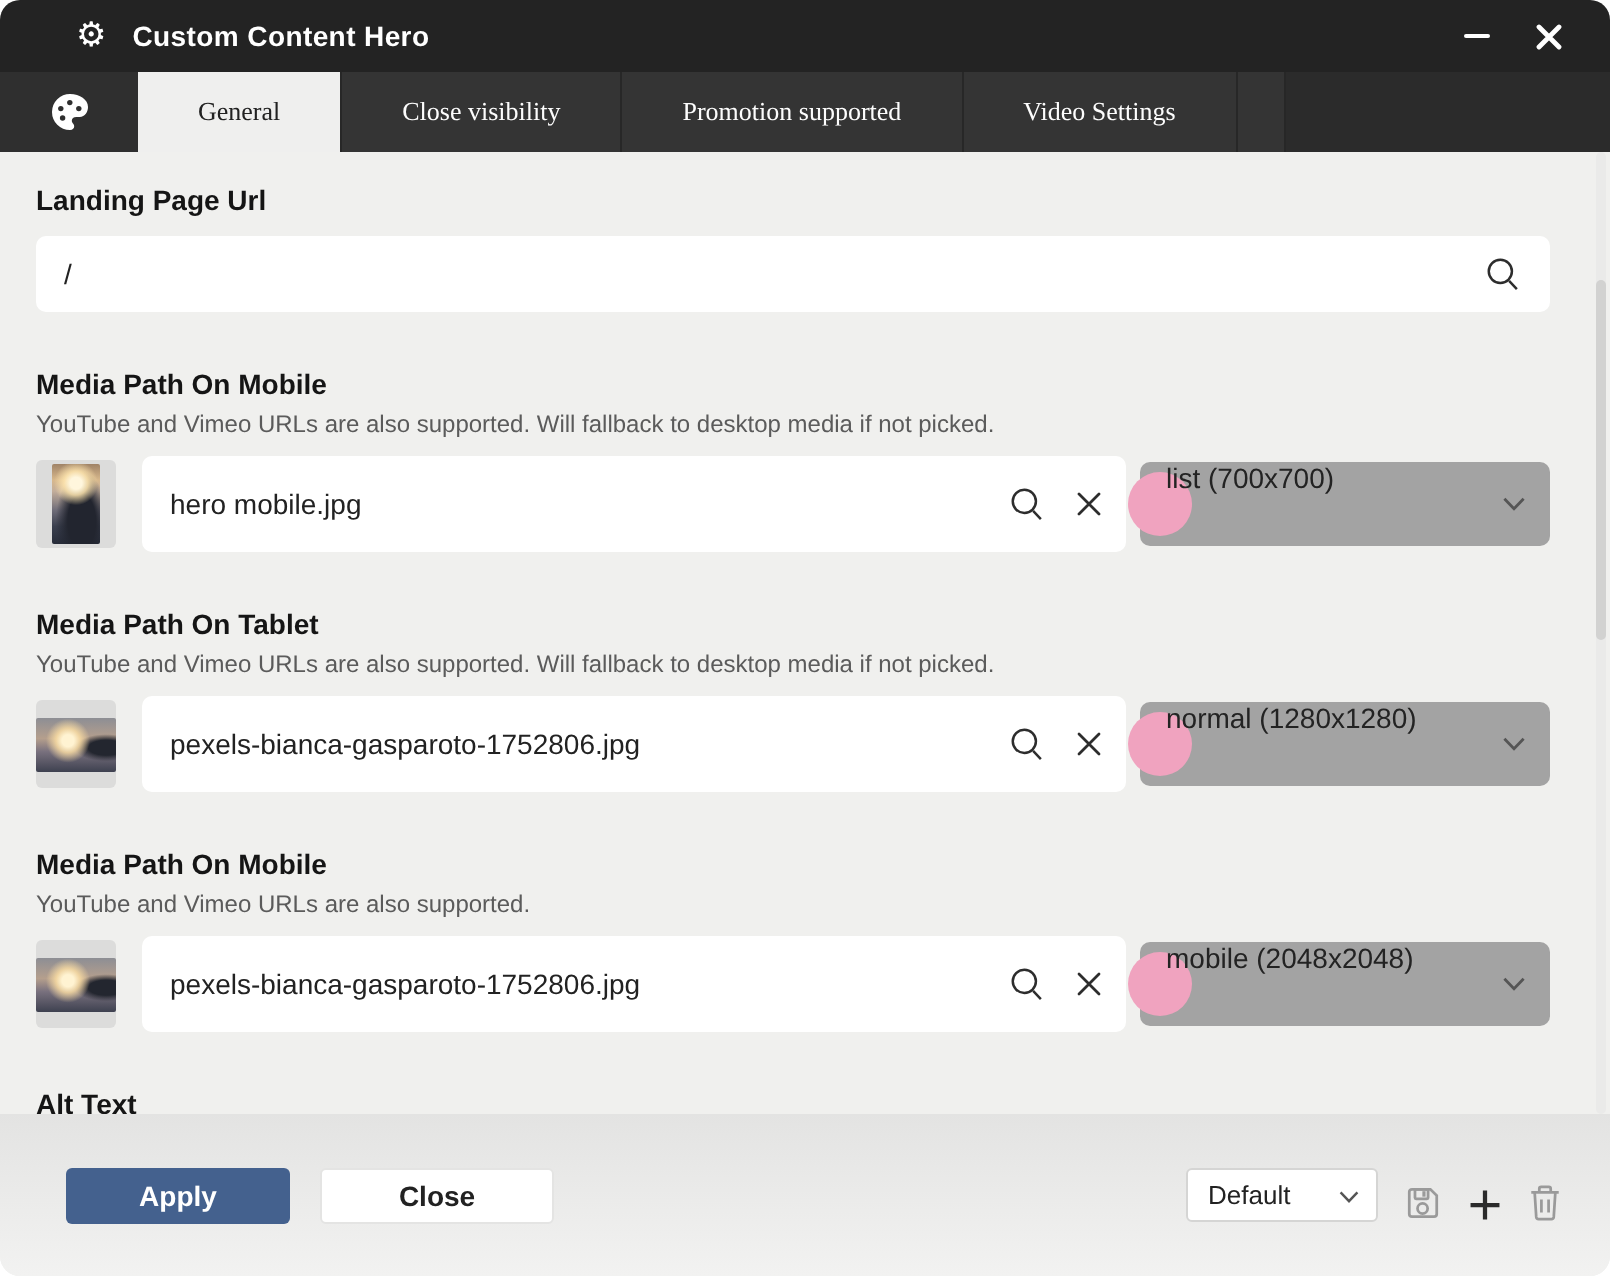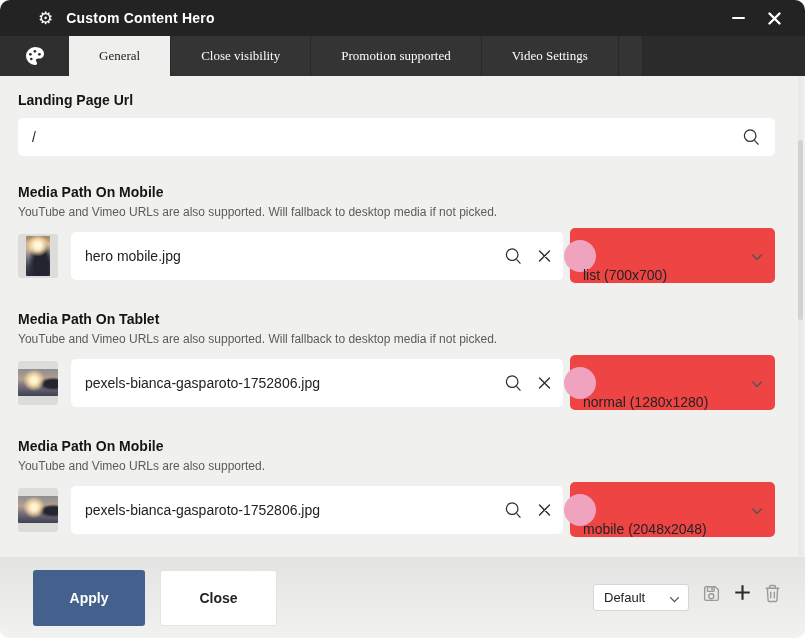--- a/index.html
+++ b/index.html
@@ -60,39 +60,39 @@
       radial-gradient(ellipse at 88% 55%, #23262f 0 9px, rgba(34,37,47,0) 16px),
       linear-gradient(180deg,#8d8e94 0%, #b59f8d 38%, #79717e 62%, #3e4150 100%);
   }
   .media-input-wrap{ position:relative; flex:1 1 auto; }
   .media-input{ height:48px; }
   .icon-abs{ position:absolute; top:50%; transform:translateY(-50%); display:flex; align-items:center; cursor:pointer; }
   .search-pos-solo{ right:14px; }
   .search-pos{ right:40px; }
   .clear-pos{ right:12px; }
   .size-select{
-    position:relative; width:205px; height:55px; background:#ef4444; border-radius:5px;
-    margin-left:7px; flex:0 0 auto; display:flex; align-items:flex-end; cursor:pointer;
+    position:relative; width:205px; height:42px; background:#a3a3a3; border-radius:5px;
+    margin-left:7px; flex:0 0 auto; display:flex; align-items:flex-start; cursor:pointer;
   }
   .pink-dot{
     position:absolute; left:-6px; top:50%; transform:translateY(-50%);
     width:32px; height:32px; border-radius:50%; background:#f0a3bf; z-index:0;
   }
   .size-select .select-text{ position:relative; z-index:1; font-size:14px; color:#232323; padding-left:13px; }
   .size-select .chev{ position:absolute; right:12px; top:50%; transform:translateY(-50%); }
   
   .footer{
     height:81px; flex:0 0 auto; background:linear-gradient(180deg,#e3e3e2 0%,#f2f2f1 100%);
     display:flex; align-items:center; padding:0 24px 0 33px;
   }
-  .btn{ height:56px; border:none; border-radius:3px; font-size:14px; font-weight:bold; cursor:pointer;
+  .btn{ height:28px; border:none; border-radius:3px; font-size:14px; font-weight:bold; cursor:pointer;
         font-family:"Liberation Sans","DejaVu Sans",sans-serif; }
   .btn-apply{ width:112px; background:#44618e; color:#ffffff; }
   .btn-close{ width:117px; background:#ffffff; color:#222222; margin-left:15px; border:1px solid #e4e4e3; }
-  .footer-right{ margin-left:auto; display:flex; align-items:flex-start; }
+  .footer-right{ margin-left:auto; display:flex; align-items:flex-end; }
   .preset-select{
     width:96px; height:27px; background:#ffffff; border:1px solid #d5d5d4; border-radius:3px;
     display:flex; align-items:center; position:relative; cursor:pointer;
   }
   .preset-select .select-text{ font-size:13px; color:#222222; padding-left:10px; }
   .preset-select .chev{ position:absolute; right:8px; top:50%; transform:translateY(-50%); }
   .footer-icon{ margin-left:13px; display:flex; align-items:center; cursor:pointer; }
 </style>
 </head>
 <body>

